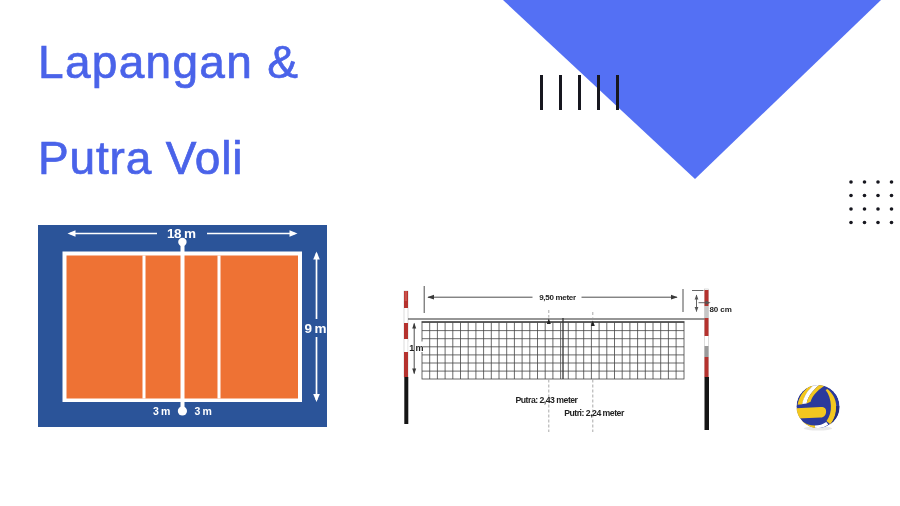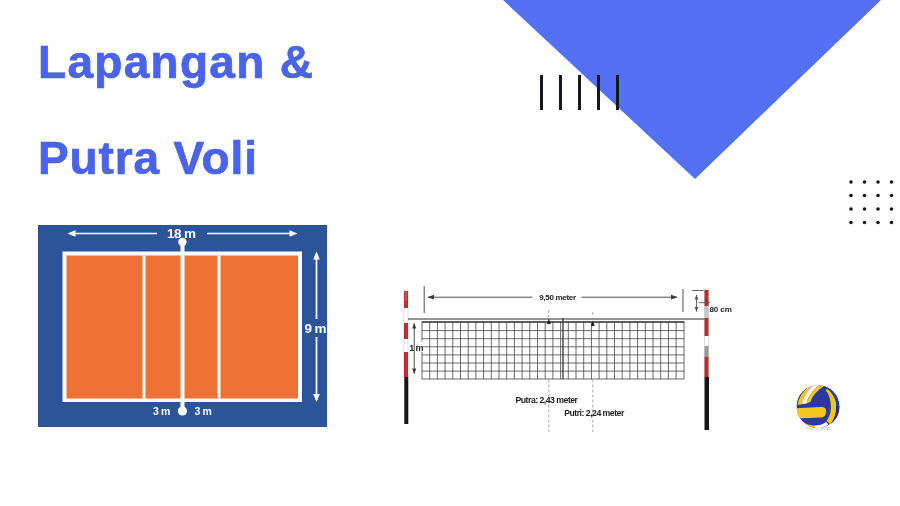--- a/index.html
+++ b/index.html
@@ -10,21 +10,21 @@
   svg{display:block;}
 </style>
 </head>
 <body>
 <div class="slide">
 
   <svg class="abs" style="left:0;top:0" width="900" height="200" viewBox="0 0 900 200">
     <polygon points="503,0 881,0 695,179" fill="#5470f4"></polygon>
   </svg>
 
-  <div class="abs" style="left:38px;top:37.5px;font-size:46px;line-height:48px;font-weight:bold;color:#4a63e9;-webkit-text-stroke:0.7px #4a63e9;"><span style="letter-spacing:1.3px">Lapangan &amp;</span><br><br><span style="letter-spacing:0.85px">Putra Voli</span></div>
+  <div class="abs" style="left:38px;top:37.5px;font-size:46px;line-height:48px;font-weight:normal;color:#4a63e9;-webkit-text-stroke:0.7px #4a63e9;"><span style="letter-spacing:1.3px">Lapangan &amp;</span><br><br><span style="letter-spacing:0.85px">Putra Voli</span></div>
 
   <div class="abs" style="left:540px;top:75px;width:3px;height:35px;background:#17171f"></div>
   <div class="abs" style="left:559px;top:75px;width:3px;height:35px;background:#17171f"></div>
   <div class="abs" style="left:578px;top:75px;width:3px;height:35px;background:#17171f"></div>
   <div class="abs" style="left:597px;top:75px;width:3px;height:35px;background:#17171f"></div>
   <div class="abs" style="left:616px;top:75px;width:3px;height:35px;background:#17171f"></div>
 
   <svg class="abs" style="left:845px;top:176px" width="55" height="55" viewBox="845 176 55 55">
     <g fill="#17171f">
       <circle cx="851" cy="182" r="1.8"></circle>

